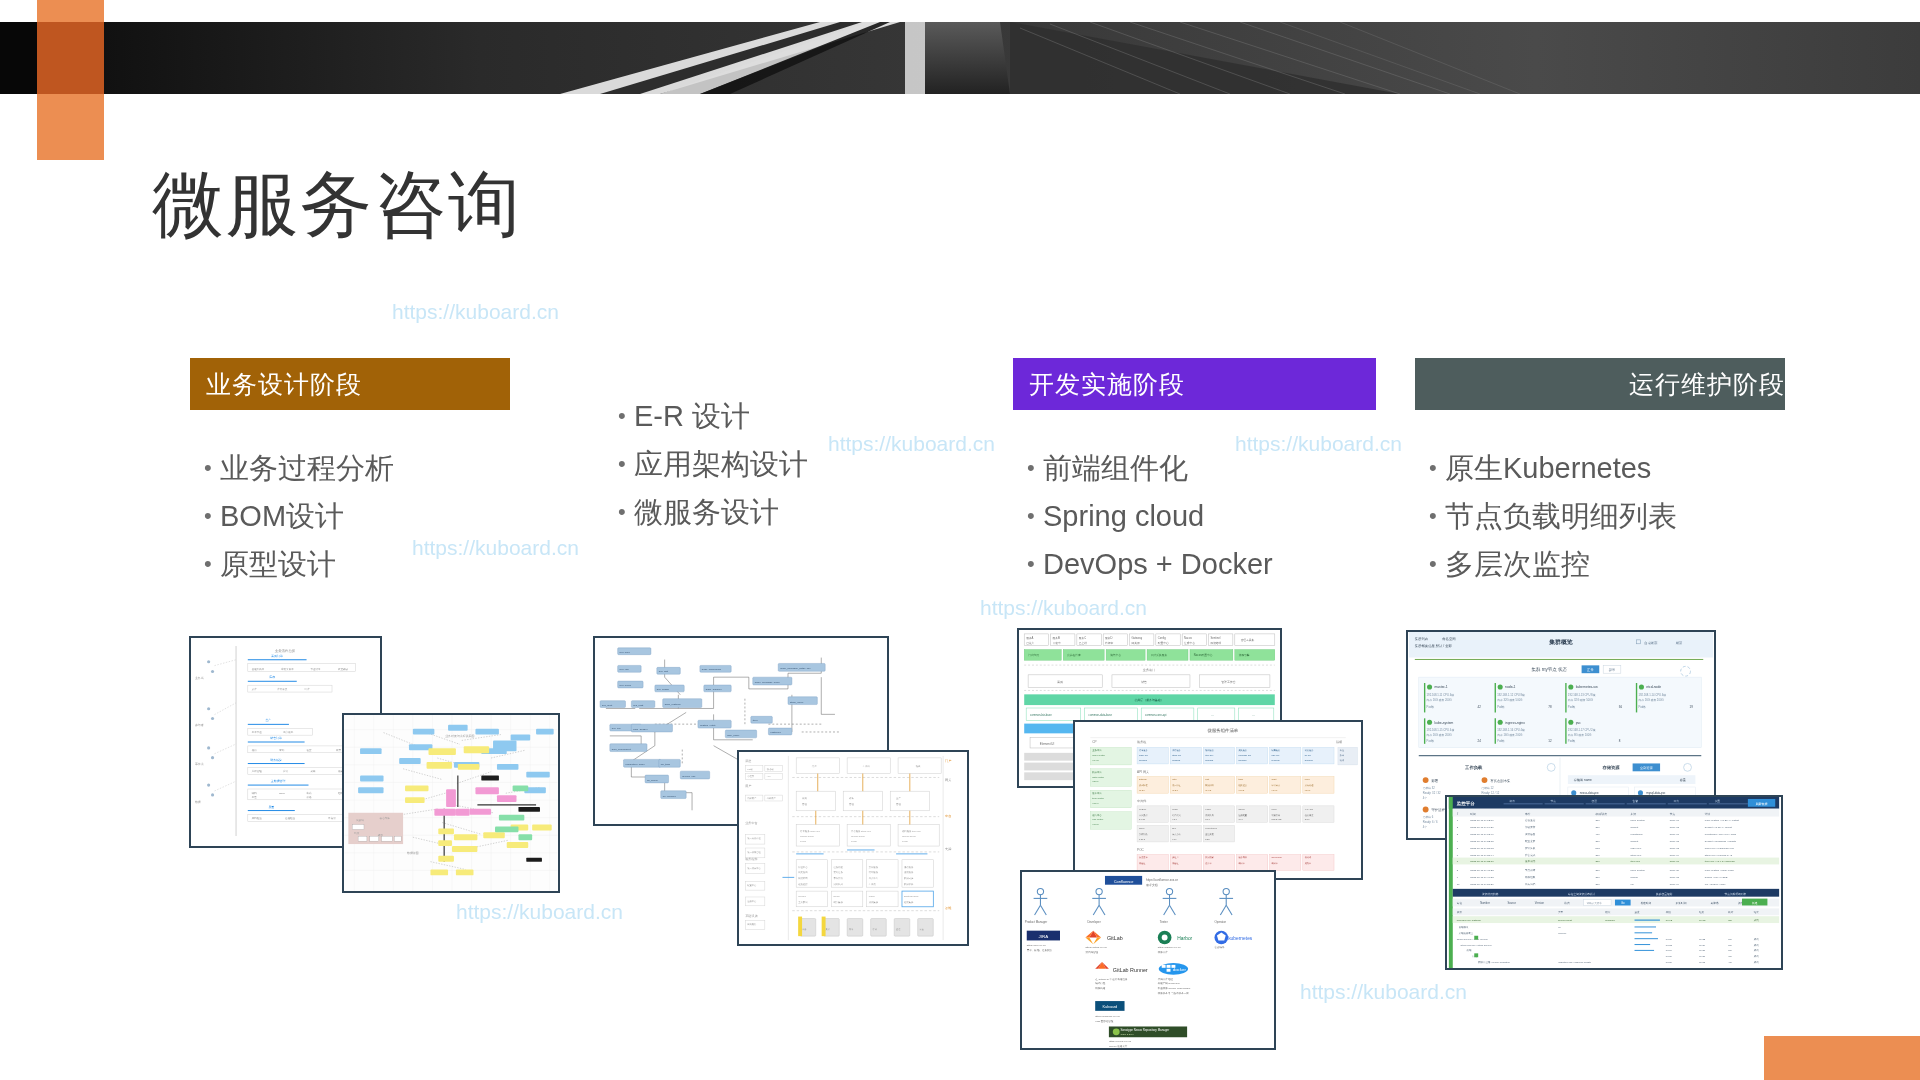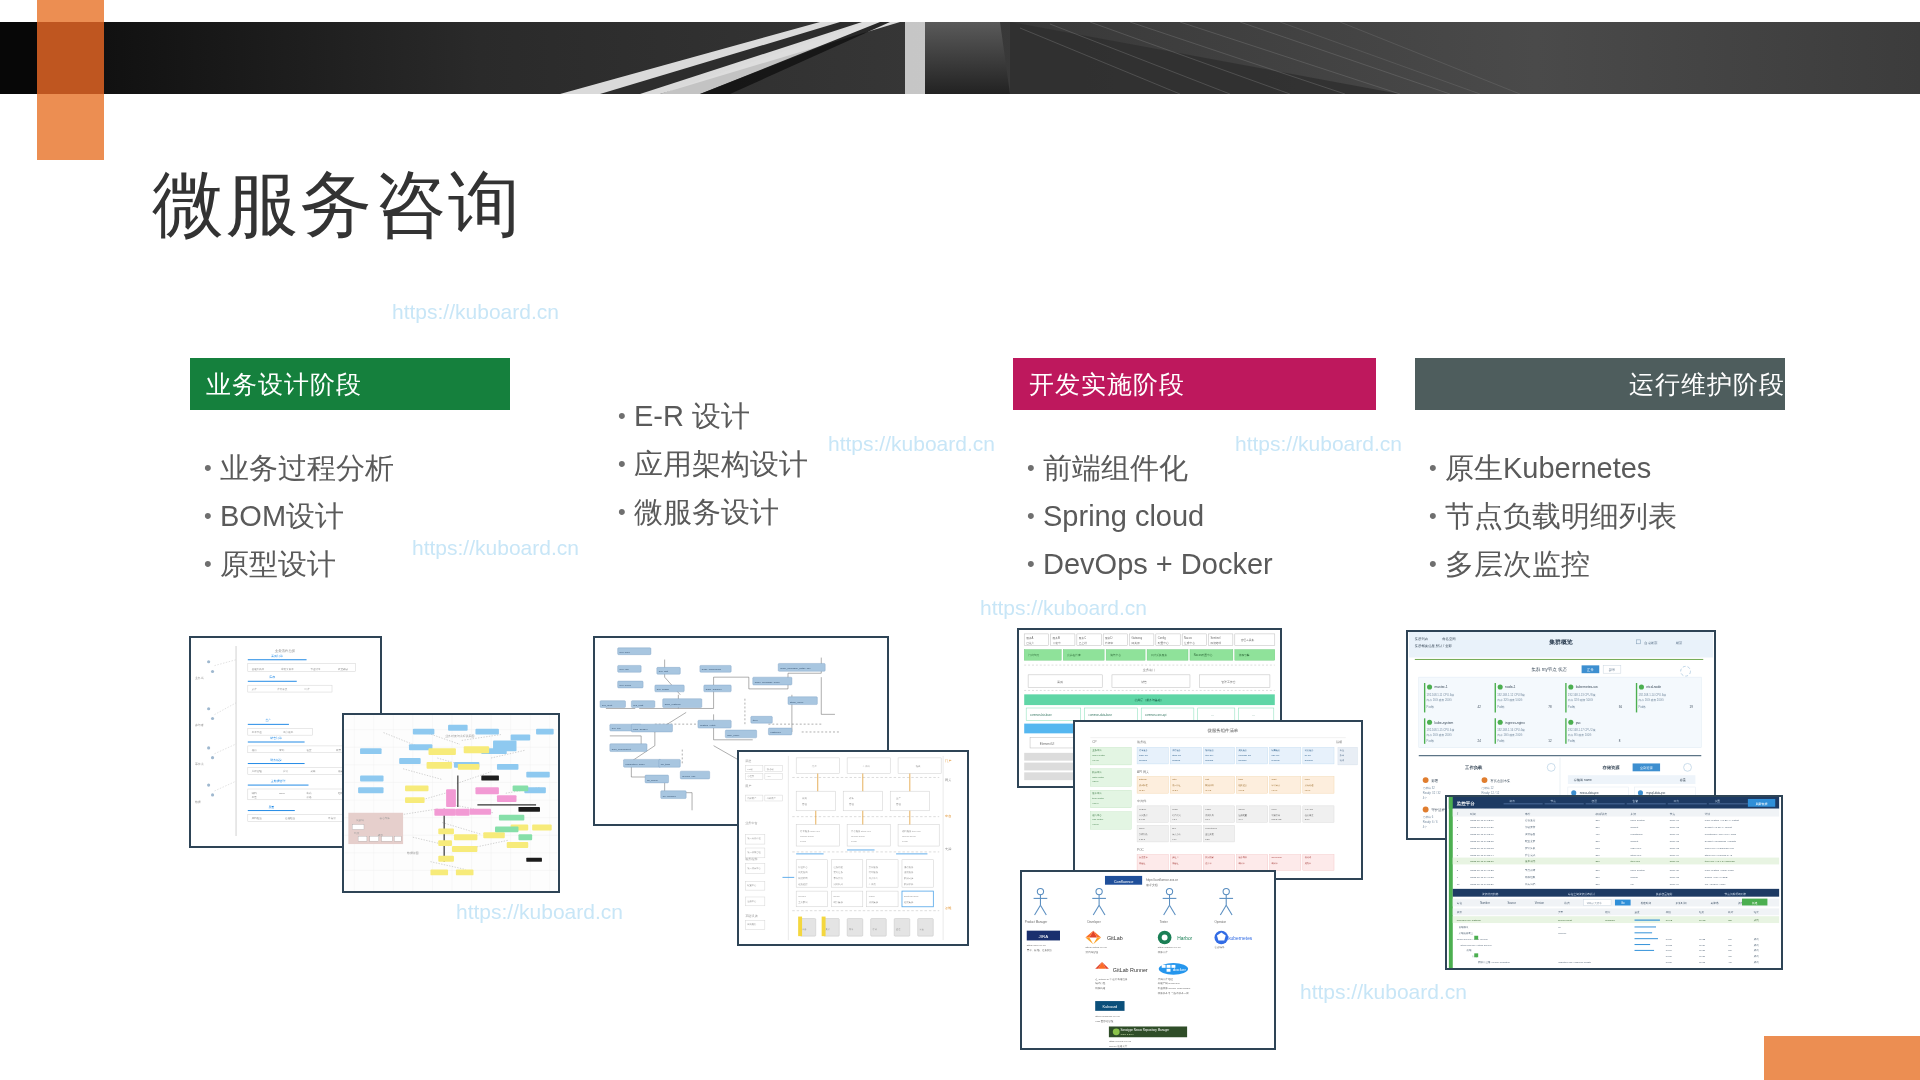--- a/index.html
+++ b/index.html
@@ -109,21 +109,21 @@
   </svg>
 </div>
 <div id="accent-bar-top">
   <div class="dark-seg"></div>
 </div>
 <div id="accent-bar-bottom"></div>
 
 <div id="page-title">微服务咨询</div>
 
 <div class="col" style="left:190px;width:320px;">
-  <div class="col-head" style="background:#15803d;">
+  <div class="col-head" style="background:#a16207;">
     <span class="col-head-label">业务设计阶段</span>
   </div>
   <div class="bullets">
     <div class="bullet">
       <span class="bullet-dot">•</span>
       <span class="bullet-text">业务过程分析</span>
     </div>
     <div class="bullet">
       <span class="bullet-dot">•</span>
       <span class="bullet-text">BOM设计</span>
@@ -146,21 +146,21 @@
       <span class="bullet-text">应用架构设计</span>
     </div>
     <div class="bullet">
       <span class="bullet-dot">•</span>
       <span class="bullet-text">微服务设计</span>
     </div>
   </div>
 </div>
 
 <div class="col" style="left:1013px;width:363px;">
-  <div class="col-head" style="background:#be185d;text-align:right;">
+  <div class="col-head" style="background:#6d28d9;text-align:right;">
     <span class="col-head-label">开发实施阶段</span>
   </div>
   <div class="bullets">
     <div class="bullet">
       <span class="bullet-dot">•</span>
       <span class="bullet-text">前端组件化</span>
     </div>
     <div class="bullet">
       <span class="bullet-dot">•</span>
       <span class="bullet-text">Spring cloud</span>

